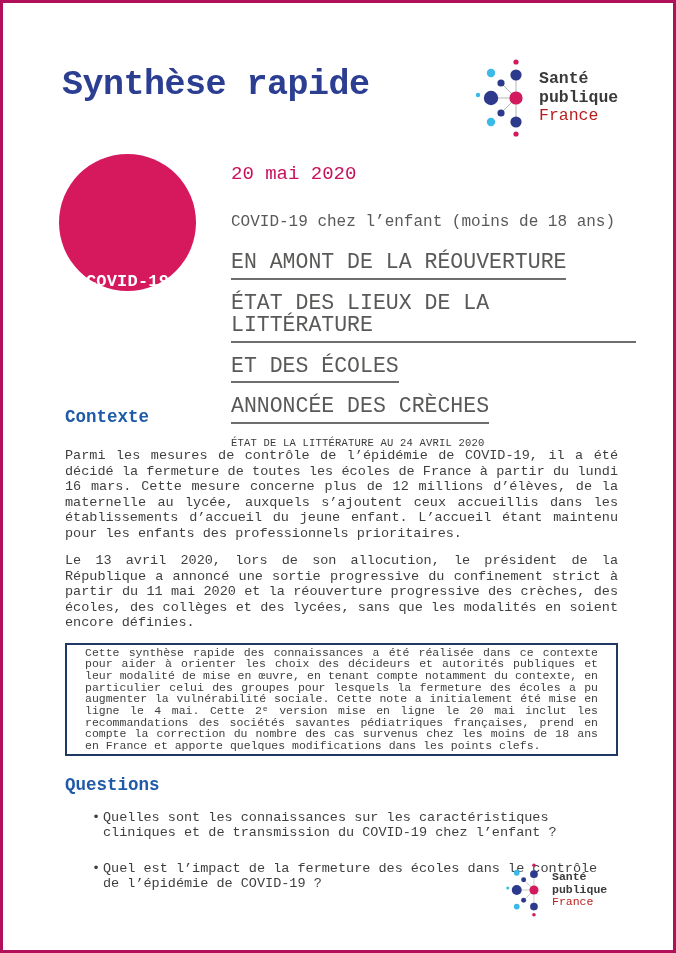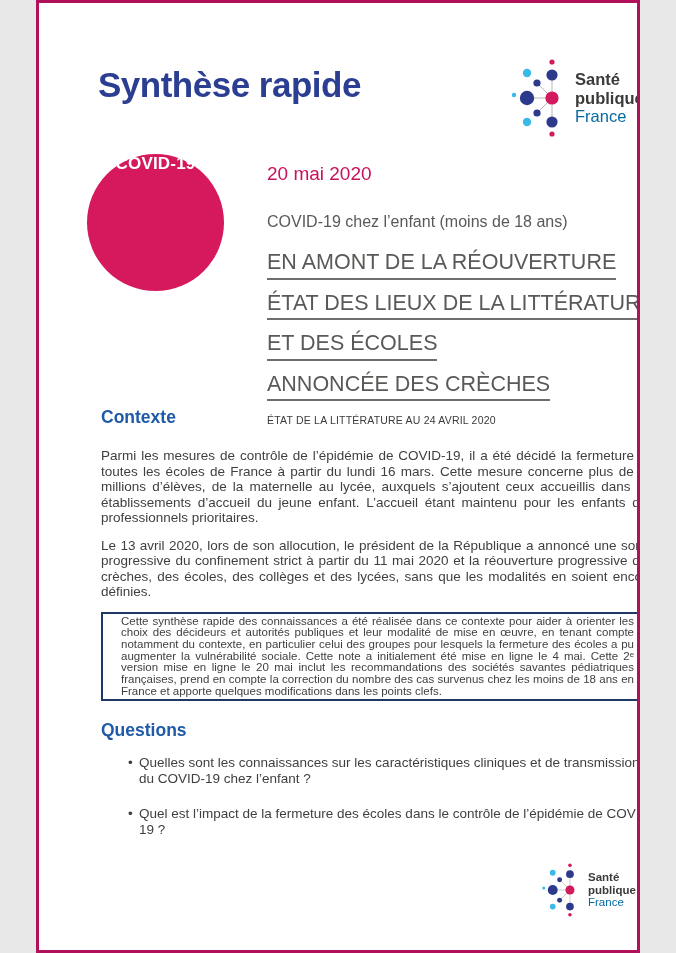--- a/index.html
+++ b/index.html
@@ -1,46 +1,46 @@
 <!DOCTYPE html>
 <html><head>
 <meta charset="utf-8">
 <style>
   html,body { margin:0; padding:0; background:#e8e8e8; }
   .page {
     position:relative;
-    width:604px; height:953px;
+    width:676px; height:953px;
     margin:0 auto;
     background:#ffffff;
     border:3px solid #b0115a;
     box-sizing:border-box;
-    font-family:Liberation Sans, sans-serif;
+    font-family:Liberation Mono, monospace;
     color:#3f3f3f;
     overflow:hidden;
   }
   .doc-title {
     position:absolute; left:59px; top:62px;
     font-size:35px; font-weight:bold; letter-spacing:-0.5px;
     color:#2b3e92; margin:0;
   }
   
   .logo { position:absolute; display:flex; align-items:center; }
   .logo-top { left:471px; top:53px; }
   .logo-bottom { left:502px; top:858px; }
   .logo-text { margin-left:7px; line-height:1.12; }
   .logo-top .logo-text { font-size:16.5px; }
   .logo-bottom .logo-text { font-size:11.5px; }
   .logo-text .bold { font-weight:bold; color:#3a3a39; display:block; }
-  .logo-text .light { color:#0369a1; display:block; font-weight:normal; }
+  .logo-text .light { color:#b91c1c; display:block; font-weight:normal; }
   
   .covid-circle {
-    position:absolute; left:48px; top:151px;
+    position:absolute; left:56px; top:151px;
     width:137px; height:137px; border-radius:50%;
     background:#d6185d;
-    display:flex; align-items:flex-start; justify-content:center;
+    display:flex; align-items:flex-end; justify-content:center;
   }
   .covid-circle span { color:#ffffff; font-weight:bold; font-size:17px; letter-spacing:0.2px; }
   .hero-right { position:absolute; left:228px; top:160px; width:405px; }
   .hero-date { color:#c9115e; font-size:19px; margin:0 0 28px 0; }
   .hero-subtitle { color:#595959; font-size:16px; margin:0 0 20px 0; }
   .hero-title { margin:0 0 13px 0; }
   .hero-title .t-line { line-height:0; margin:0 0 12px 0; }
   .hero-title .t-line span {
     display:inline-block;
     font-size:21.5px; color:#595957; line-height:1.05;

